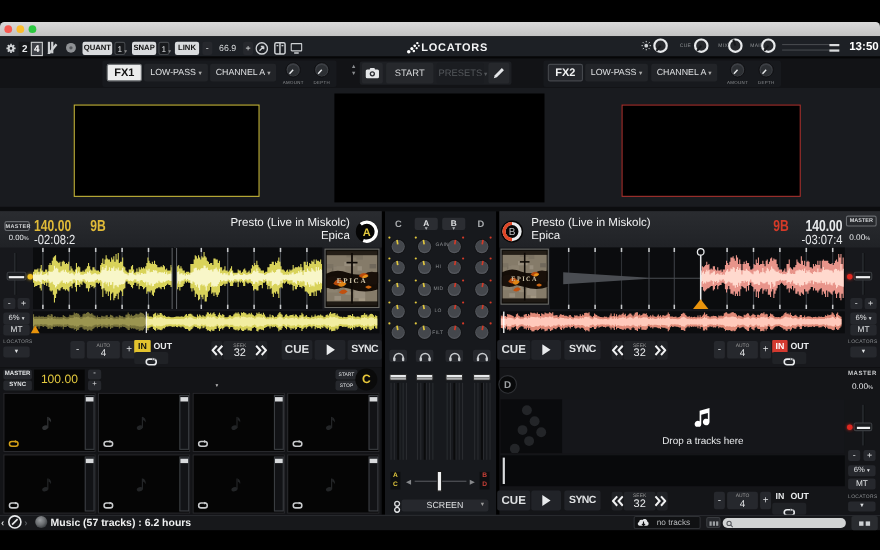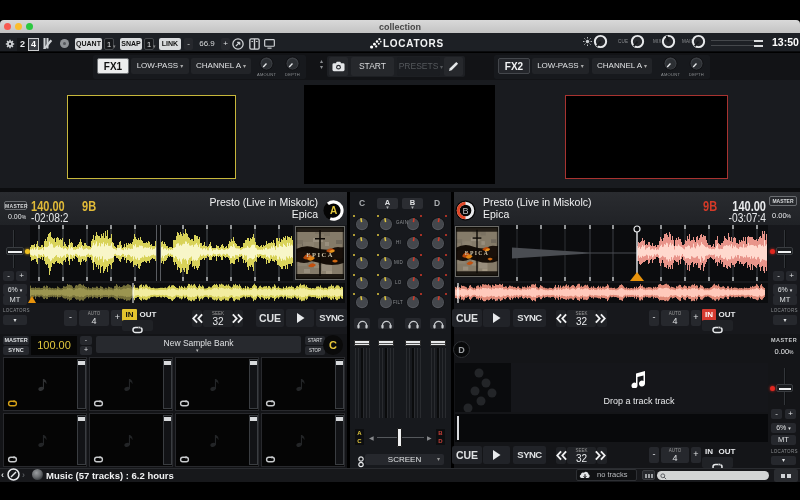--- a/index.html
+++ b/index.html
@@ -10,21 +10,20 @@
   .lightbtn { background:#d9dbdd; color:#111; text-align:center; border-radius:2px; font-weight:bold; }
   .tinylabel { color:#8d9093; font-size:5px; letter-spacing:0.3px; }
 </style></head>
 <body>
 <div id="stage">
 
 <div class="abs" style="left:0;top:20px;width:800px;height:13px;background:linear-gradient(#d9d9d9,#c3c3c3);border-radius:4px 4px 0 0;"></div>
 <div class="abs" style="left:4px;top:23px;width:7px;height:7px;border-radius:50%;background:#f75951;"></div>
 <div class="abs" style="left:15px;top:23px;width:7px;height:7px;border-radius:50%;background:#fbbd2d;"></div>
 <div class="abs" style="left:26px;top:23px;width:7px;height:7px;border-radius:50%;background:#2bc840;"></div>
-<div class="abs" style="left:0;top:22px;width:800px;text-align:center;font-size:9px;font-weight:bold;color:#474747;">collection</div>
 
 <div class="abs" style="left:0;top:33px;width:800px;height:19px;background:#1d2025;border-bottom:1px solid #0a0b0d;"></div>
 
 <svg class="abs" style="left:5px;top:39px" width="10" height="10" viewBox="0 0 12 12">
       <circle cx="6" cy="6" r="3.6" fill="#cfd2d5"></circle>
       <g stroke="#cfd2d5" stroke-width="1.8">
         <line x1="6" y1="1" x2="6" y2="3"></line>
         <line x1="6" y1="9" x2="6" y2="11"></line>
         <line x1="1" y1="6" x2="3" y2="6"></line>
         <line x1="9" y1="6" x2="11" y2="6"></line>
@@ -749,21 +748,20 @@
       <span style="font-size:9px;line-height:8px;display:block;">4</span>
     </div>
 <div class="abs btn" style="left:691px;top:310px;width:10px;height:16px;font-size:9px;line-height:15px;">+</div>
 
 <div class="abs" style="left:0;top:334px;width:347px;height:134px;background:#131417;"></div>
 <div class="abs btn" style="left:3px;top:336px;width:26px;height:9px;font-size:5.5px;line-height:9px;font-weight:bold;">MASTER</div>
 <div class="abs btn" style="left:3px;top:346px;width:26px;height:9px;font-size:5.5px;line-height:9px;font-weight:bold;">SYNC</div>
 <div class="abs" style="left:31px;top:336px;width:46px;height:19px;background:#060606;color:#e3c93e;font-size:11px;text-align:center;line-height:19px;">100.00</div>
 <div class="abs btn" style="left:80px;top:336px;width:12px;height:9px;font-size:7px;line-height:8px;">-</div>
 <div class="abs btn" style="left:80px;top:346px;width:12px;height:9px;font-size:7px;line-height:8px;">+</div>
-<div class="abs btn" style="left:96px;top:336px;width:205px;height:17px;font-size:8.5px;line-height:15px;background:#27292e;">New Sample Bank</div>
 <div class="abs" style="left:196px;top:347px;color:#bbb;font-size:5px;">▾</div>
 <div class="abs btn" style="left:305px;top:336px;width:20px;height:9px;font-size:4.5px;line-height:9px;">START</div>
 <div class="abs btn" style="left:305px;top:346px;width:20px;height:9px;font-size:4.5px;line-height:9px;">STOP</div>
 <div class="abs" style="left:323px;top:335px;width:20px;height:20px;border-radius:50%;background:#0a0a0a;color:#e8c83a;font-size:11px;font-weight:bold;text-align:center;line-height:20px;">C</div>
 <div class="abs" style="left:3px;top:357px;width:84px;height:54px;background:#050505;border:1px solid #28292d;"></div>
     <svg class="abs" style="left:37px;top:378px" width="11" height="13" viewBox="0 0 11 13">
       <g fill="#303234">
         <ellipse cx="4" cy="10.8" rx="2.7" ry="2" transform="rotate(-18 4 10.8)"></ellipse>
         <rect x="5.9" y="1" width="1.1" height="10"></rect>
         <path d="M7 1 Q10.2 2.8 9.3 6.2 Q8.8 4.2 7 3.8 Z"></path>
@@ -888,21 +886,21 @@
           <circle cx="20" cy="28" r="4.5"></circle>
           <circle cx="37" cy="30" r="4.5"></circle>
           <circle cx="26" cy="38" r="4.5"></circle>
           <circle cx="13" cy="45" r="4.5"></circle>
         </g>
       </svg>
 </div>
 <svg class="abs" style="left:631px;top:371px" width="18" height="17" viewBox="0 0 18 17">
       <path fill="#fff" d="M14 0 L5 2.5 L5 12 A3 3 0 1 0 6.5 14.5 L6.5 6 L12.5 4.5 L12.5 10 A3 3 0 1 0 14 12.5 Z"></path>
     </svg>
-<div class="abs" style="left:569px;top:396px;width:140px;text-align:center;color:#e8eaec;font-size:9px;">Drop a track track</div>
+<div class="abs" style="left:569px;top:396px;width:140px;text-align:center;color:#e8eaec;font-size:9px;">Drop a tracks here</div>
 
 <div class="abs" style="left:455px;top:414px;width:313px;height:28px;background:#08090b;"></div>
 <div class="abs" style="left:457px;top:416px;width:1.5px;height:24px;background:#d8dadc;"></div>
 
 <div class="abs" style="left:784px;top:368px;width:2px;height:37px;background:#0e1012;border-left:1px solid #33363a;"></div>
 <div class="abs" style="left:776px;top:384px;width:17px;height:8px;background:#1a1c1f;border:1.5px solid #3a3d41;border-radius:2px;"></div>
 <div class="abs" style="left:779px;top:387.5px;width:12px;height:2.5px;background:#f0f1f2;"></div>
 <div class="abs" style="left:770px;top:386px;width:5px;height:5px;border-radius:50%;background:#e02820;box-shadow:0 0 3px #e02820;"></div>
 <div class="abs btn" style="left:771px;top:409px;width:11px;height:10px;font-size:8px;line-height:9px;">-</div>
 <div class="abs btn" style="left:785px;top:409px;width:11px;height:10px;font-size:8px;line-height:9px;">+</div>

